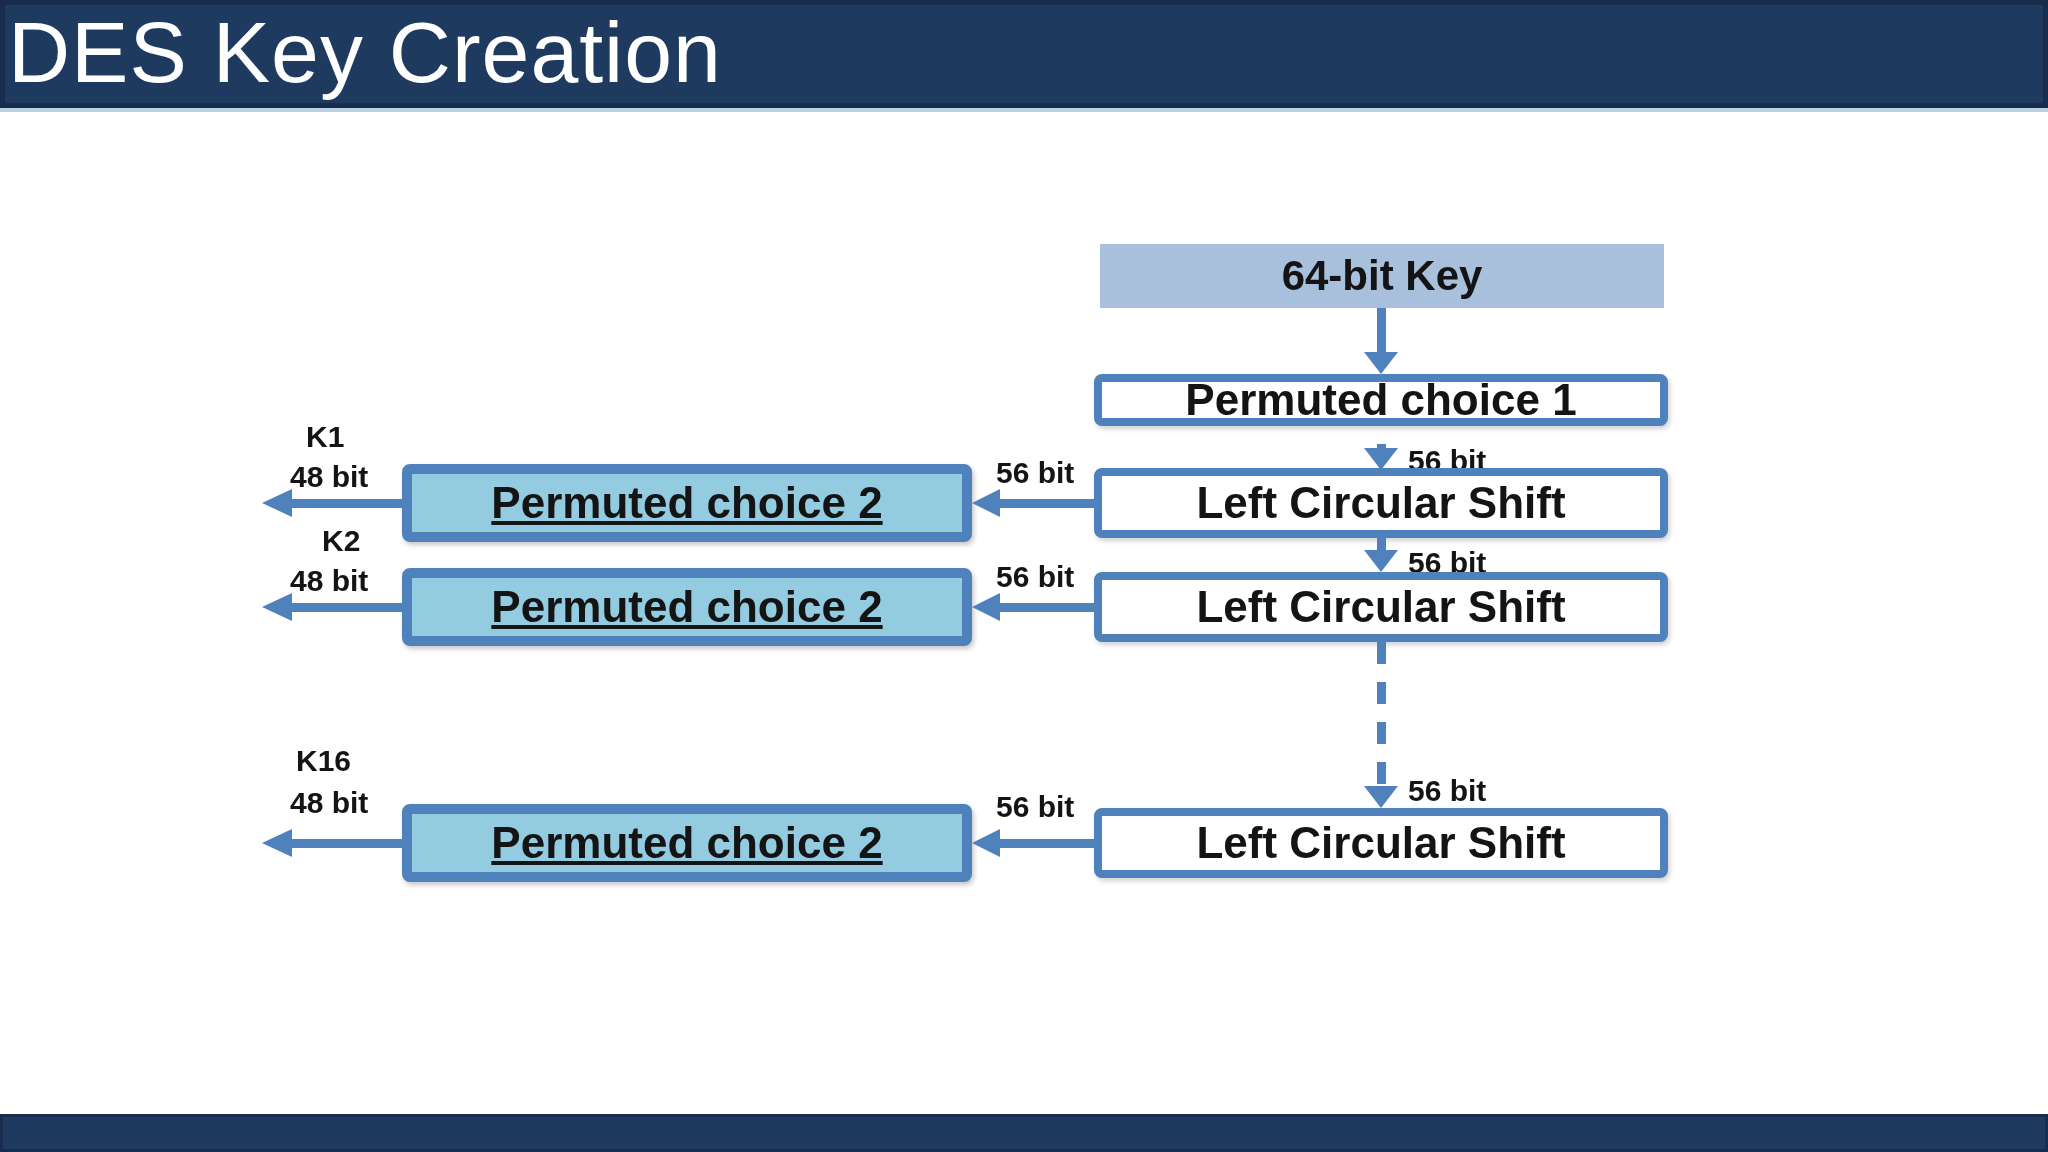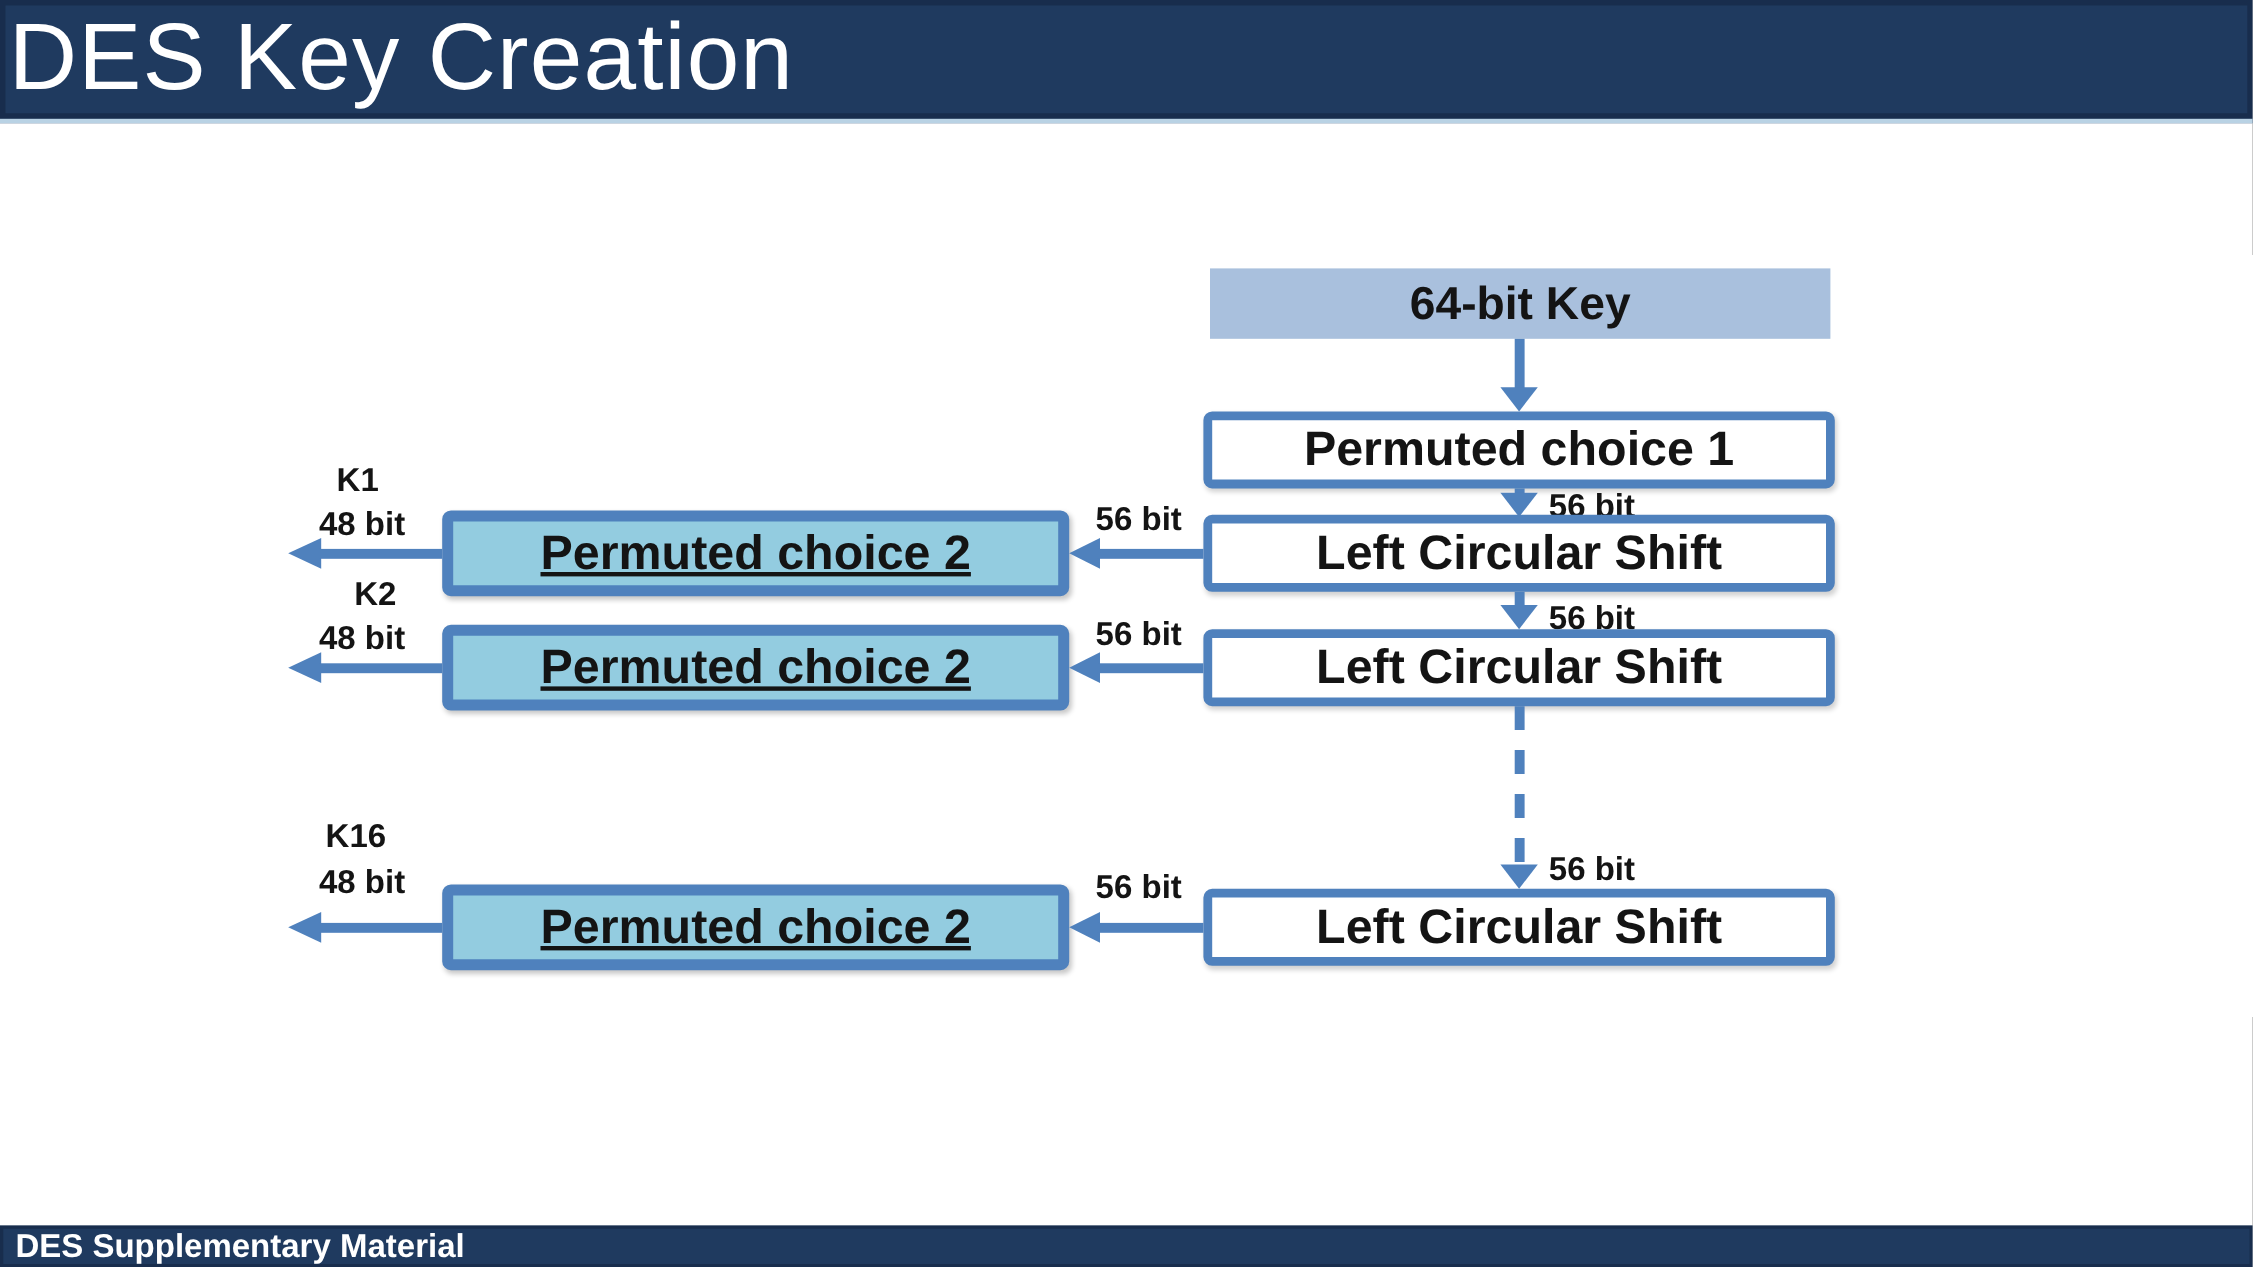--- a/index.html
+++ b/index.html
@@ -82,21 +82,21 @@
     <h1>DES Key Creation</h1>
   </header>
 
   <main>
 
     <div class="box keybox" style="left:1100px;top:244px;width:564px;height:64px;">64-bit Key</div>
 
     <div class="shaft-v" style="left:1377px;top:308px;height:46px;"></div>
     <div class="head-down" style="left:1364px;top:352px;"></div>
 
-    <div class="box outlined" style="left:1094px;top:374px;width:574px;height:70px;">Permuted choice 1</div>
+    <div class="box outlined" style="left:1094px;top:374px;width:574px;height:52px;">Permuted choice 1</div>
 
     <div class="shaft-v" style="left:1377px;top:444px;height:8px;"></div>
     <div class="head-down" style="left:1364px;top:448px;"></div>
     <div class="lbl" style="left:1408px;top:444px;">56 bit</div>
 
     <div class="box outlined" style="left:1094px;top:468px;width:574px;height:70px;">Left Circular Shift</div>
     <div class="box pc2" style="left:402px;top:464px;width:570px;height:78px;">Permuted choice 2</div>
     <div class="head-left" style="left:972px;top:489px;"></div>
     <div class="shaft-h" style="left:998px;top:499px;width:96px;"></div>
     <div class="lbl" style="left:996px;top:456px;">56 bit</div>
@@ -129,16 +129,15 @@
     <div class="shaft-h" style="left:998px;top:839px;width:96px;"></div>
     <div class="lbl" style="left:996px;top:790px;">56 bit</div>
     <div class="head-left" style="left:262px;top:829px;border-right-width:30px;"></div>
     <div class="shaft-h" style="left:290px;top:839px;width:112px;"></div>
     <div class="lbl" style="left:296px;top:744px;text-align:center;">K16</div>
     <div class="lbl" style="left:290px;top:786px;">48 bit</div>
 
   </main>
 
   <footer class="footer">
-    <span class="footer-left">DES Supplementary Material</span>
   </footer>
 
 </div>
 
 </body></html>

